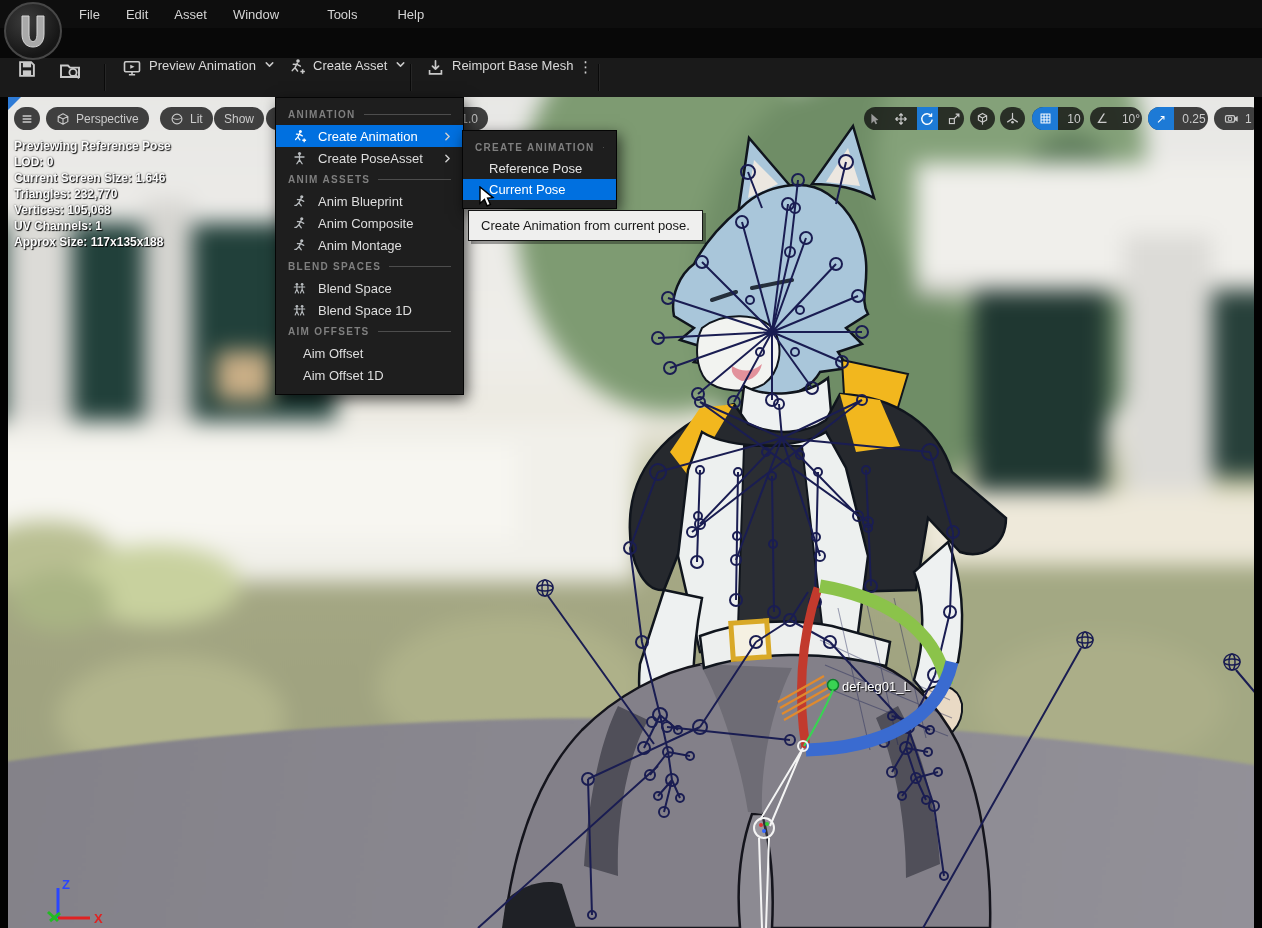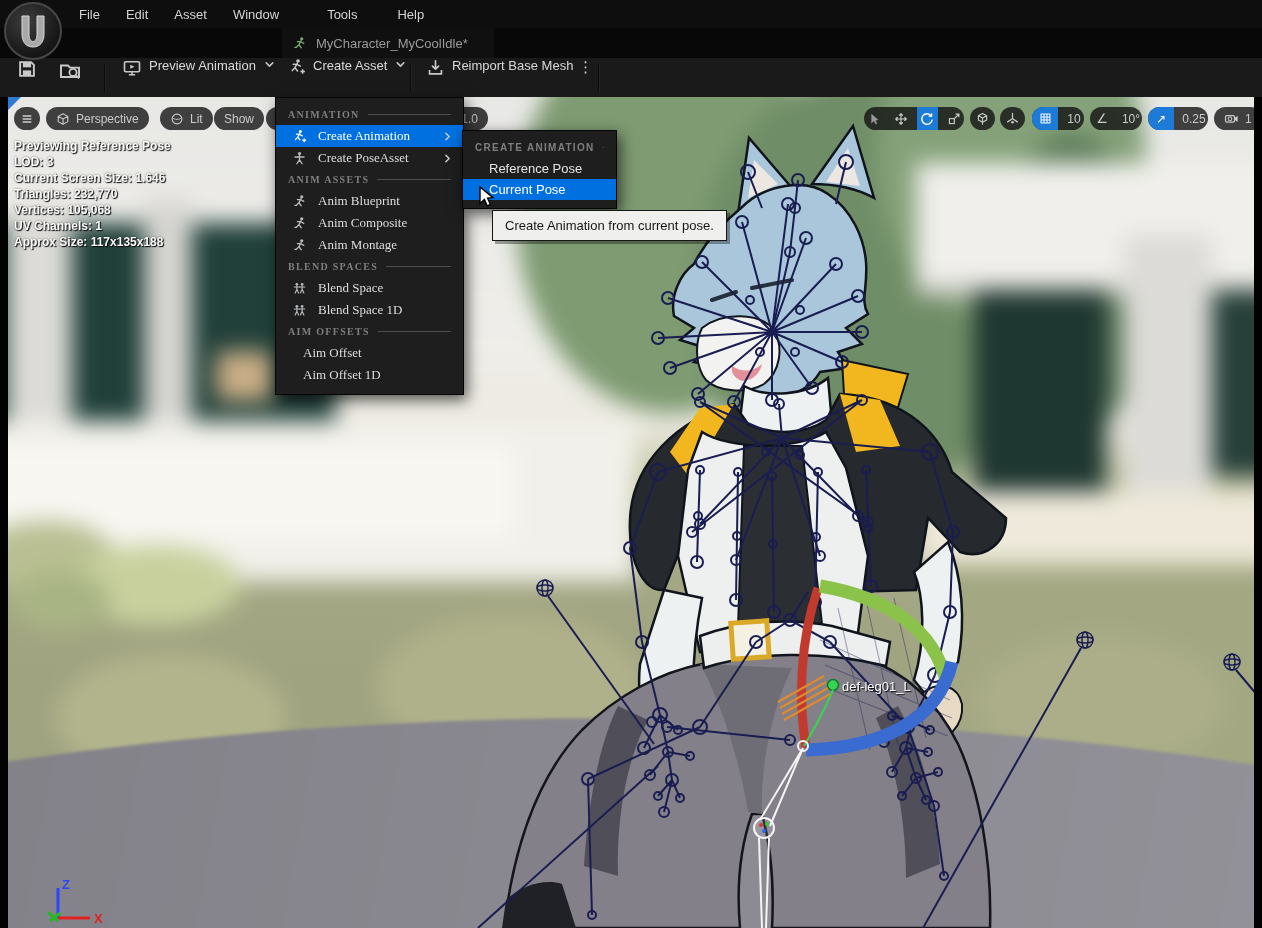--- a/index.html
+++ b/index.html
@@ -40,37 +40,37 @@
         display:flex;align-items:center;gap:6px;padding:0 10px;font-size:12px;color:#cbcbcb;z-index:4;}
   .pill .seg{display:flex;align-items:center;justify-content:center;height:23px;}
   .pill.nopad{padding:0;}
   .segblue{background:#1d7ad6;color:#fff;}
   
   #stats{left:14px;top:138px;z-index:4;font-size:12px;font-weight:700;color:#fdfdfd;
          text-shadow:1px 1px 1px rgba(0,0,0,.95),0 0 2px rgba(0,0,0,.6);line-height:16px;}
   
   .menu{position:absolute;background:#1e1e1e;border:1px solid #050505;
         box-shadow:3px 5px 14px rgba(0,0,0,.65);padding:6px 0 8px 0;}
-  #create-asset-menu{left:275px;top:97px;width:187px;z-index:10;font-family:Liberation Serif, serif;}
+  #create-asset-menu{left:275px;top:97px;width:187px;z-index:10;}
   #create-anim-submenu{left:462px;top:130px;width:153px;z-index:11;}
   .mhead{height:21px;display:flex;align-items:center;gap:8px;padding:0 12px;
          font-size:10px;font-weight:700;letter-spacing:1.3px;color:#7f7f7f;}
   .mhead .line{flex:1;height:1px;background:#4d4d4d;}
   .mitem{height:22px;display:flex;align-items:center;font-size:13px;color:#dedede;}
   .mitem .mico{width:20px;margin-left:13px;display:flex;justify-content:center;color:#b9bdc0;}
   .mitem .mlabel{margin-left:9px;}
   .mitem .marrow{margin-left:auto;margin-right:9px;color:#cfcfcf;display:flex;}
   .mitem.sel{background:#0070e0;}
   .mitem.sel .mlabel{color:#fff;}
   .mitem.sel .mico{color:#fff;}
   .mitem.noicon .mlabel{margin-left:27px;}
   .smitem{height:21px;display:flex;align-items:center;padding-left:26px;font-size:13px;color:#e4e4e4;}
   .smitem.sel{background:#0070e0;color:#fff;}
   
-  #tooltip{left:492px;top:210px;z-index:12;background:#efefee;border:1px solid #161616;
+  #tooltip{left:468px;top:210px;z-index:12;background:#efefee;border:1px solid #161616;
            box-shadow:3px 3px 0 rgba(0,0,0,.35);padding:7px 12px;font-size:13px;color:#161616;white-space:nowrap;}
   #cursor{left:477px;top:186px;z-index:13;}
   #bone-label{left:834px;top:679px;z-index:3;font-size:13px;color:#fff;
               text-shadow:1px 1px 1px #000;z-index:5;margin-left:8px;}
   #axis-gizmo{left:30px;top:875px;z-index:5;}
   svg{display:block;}
 </style>
 </head>
 <body>
 
@@ -186,28 +186,20 @@
 
 <div id="tabbar" class="abs">
   <div id="tab-active" class="tab">
     <span class="ico" style="margin-left:12px">
         <svg width="15" height="15">
           <use href="#i-ball"></use>
         </svg>
       </span>
     <span class="lbl">MyCharacter</span>
     <span class="close">×</span>
-  </div>
-  <div id="tab-inactive" class="tab">
-    <span class="ico" style="margin-left:10px;color:#7ca876">
-        <svg width="15" height="15">
-          <use href="#i-run"></use>
-        </svg>
-      </span>
-    <span class="lbl">MyCharacter_MyCoolIdle*</span>
   </div>
 </div>
 
 <div id="toolbar" class="abs">
   <div class="tbtn" style="left:8px">
     <span class="ico">
         <svg width="22" height="22" viewBox="0 0 16 16">
           <use href="#i-save"></use>
         </svg>
       </span>
@@ -541,21 +533,21 @@
         <svg width="15" height="15" viewBox="0 0 16 16">
           <use href="#i-camera"></use>
         </svg>
       </span>
     <span>1</span>
   </div>
 </div>
 
 <div id="stats" class="abs">
   <div>Previewing Reference Pose</div>
-  <div>LOD: 3</div>
+  <div>LOD: 0</div>
   <div>Current Screen Size: 1.646</div>
   <div>Triangles: 232,770</div>
   <div>Vertices: 105,068</div>
   <div>UV Channels: 1</div>
   <div>Approx Size: 117x135x188</div>
 </div>
 
 <div id="bone-label" class="abs">def-leg01_L</div>
 
 <div id="axis-gizmo" class="abs">

